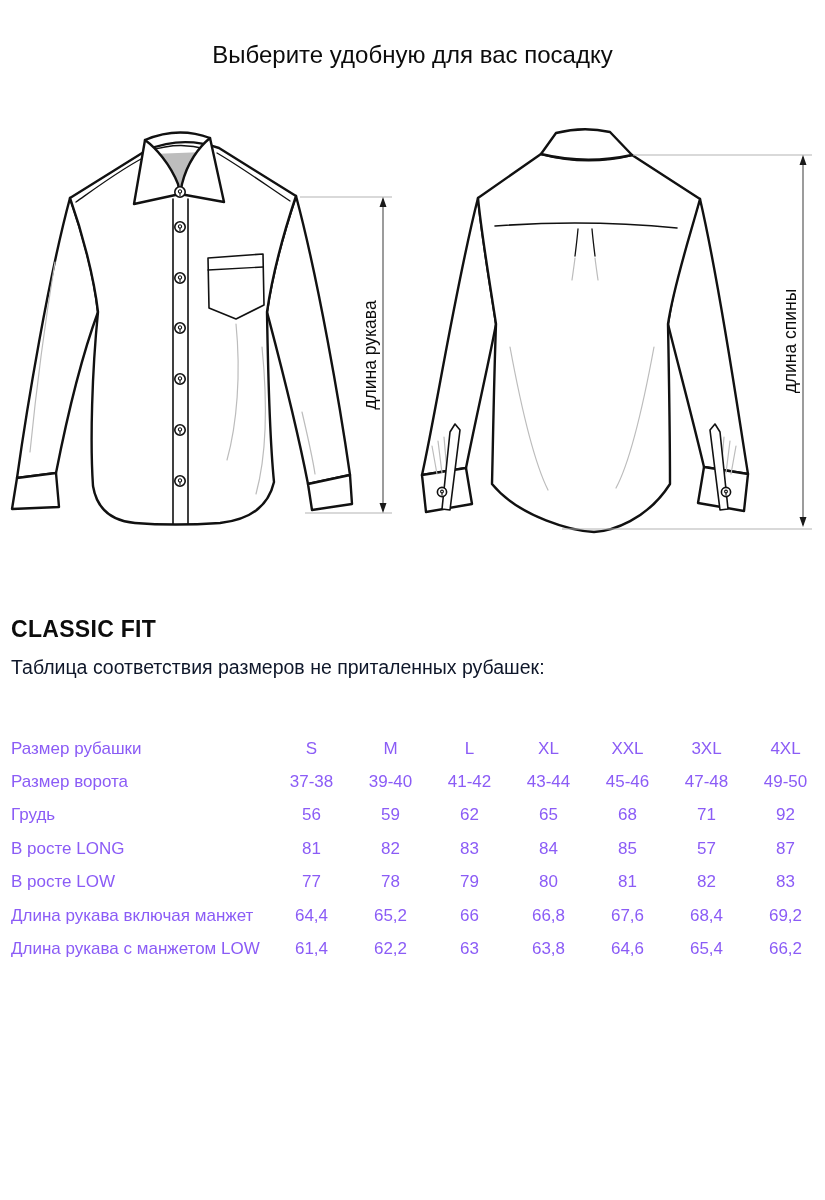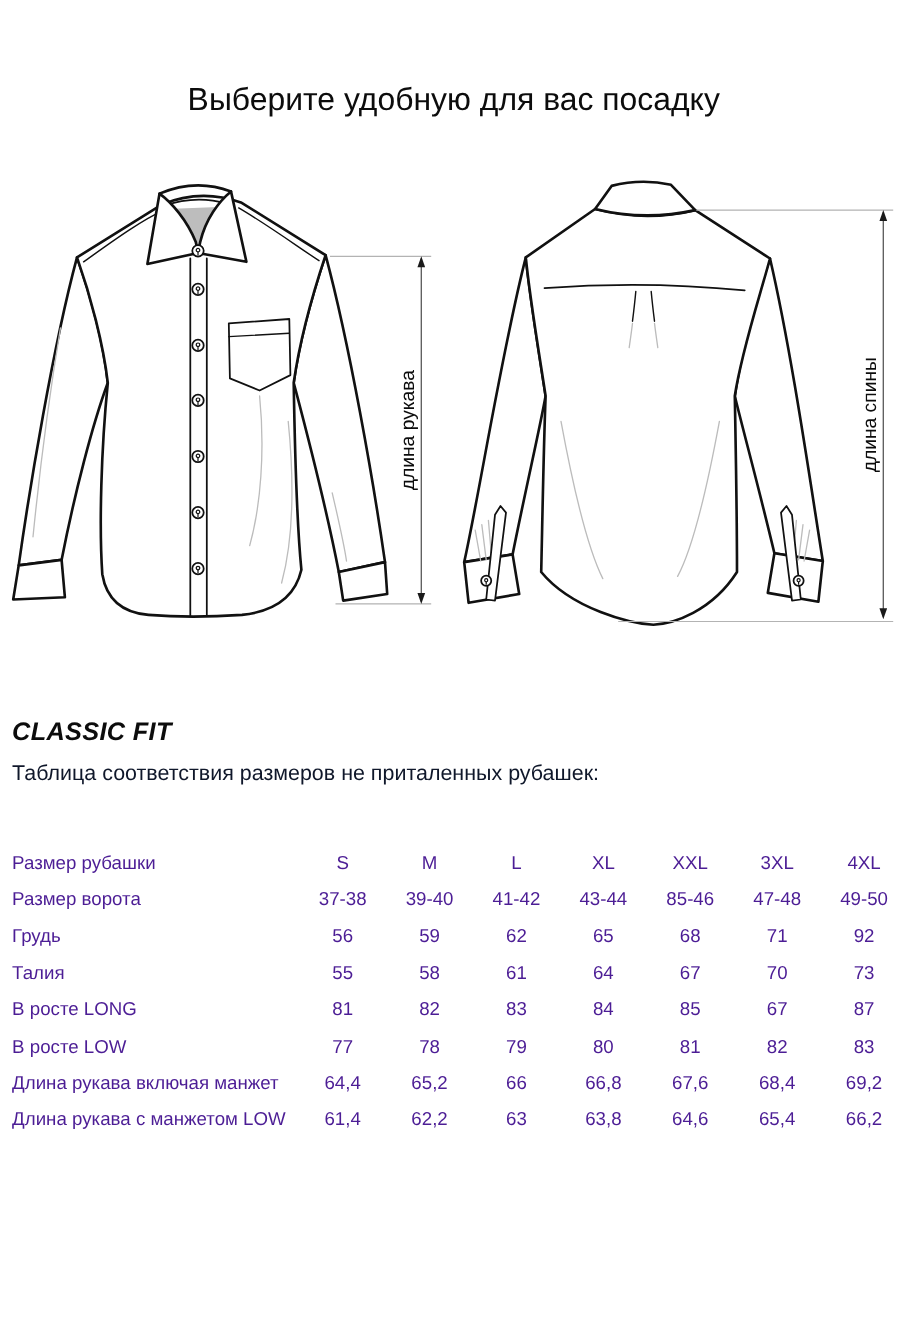--- a/index.html
+++ b/index.html
@@ -4,23 +4,23 @@
 <style>
   * { box-sizing: border-box; }
   html, body { margin: 0; padding: 0; }
   body {
     width: 825px; height: 1200px;
     background: #ffffff; color: #000;
     font-family: "Liberation Sans", "DejaVu Sans", sans-serif;
     overflow: hidden; position: relative;
   }
   .title {
-    margin: 0; padding-top: 76px;
+    margin: 0; padding-top: 40px;
     text-align: center;
-    font-size: 29px; font-weight: 400; line-height: 30px;
+    font-size: 24px; font-weight: 400; line-height: 30px;
     color: #0c0c0c;
   }
   .figures { position: relative; margin-top: 42px; height: 480px; }
   .fig { position: absolute; top: 0; }
   .fig-front { left: 0; width: 412px; height: 480px; }
   .fig-back  { left: 412px; width: 413px; height: 480px; }
 
   
   .outline { fill: #fff; stroke: #111; stroke-width: 2.4; stroke-linejoin: round; stroke-linecap: round; }
   .detail  { fill: none; stroke: #111; stroke-width: 1.6; stroke-linejoin: round; stroke-linecap: round; }
@@ -32,30 +32,30 @@
   .dimline { fill: none; stroke-width: 1.2; }
   .arrow   { stroke: none; }
   .dimlabel { font-size: 17.5px; font-family: "Liberation Sans", "DejaVu Sans", sans-serif; }
   .btn circle { fill: #fff; stroke: #111; stroke-width: 1.6; }
   .btn .hole  { fill: none; stroke-width: 1.1; }
   .btn .stem  { stroke: #111; stroke-width: 1.1; fill: none; }
 
   .fit-heading {
     margin: 24px 0 0 11px;
     font-size: 23px; font-weight: 700; line-height: 26px;
-    letter-spacing: 0.3px; color: #0c0c0c; font-style: italic;
+    letter-spacing: 0.3px; color: #0c0c0c;
   }
   .table-caption {
     margin: 13px 0 0 11px;
     font-size: 19.5px; line-height: 24px; color: #0f172a;
   }
   table.size-table {
     margin: 53px 0 0 11px;
     border-collapse: collapse; table-layout: fixed;
-    width: 814px; font-size: 17px; color: #4c1d95;
+    width: 814px; font-size: 17px; color: #8b5cf6;
   }
   .size-table col.c-label { width: 261px; }
   .size-table col.c-val { width: 79px; }
   .size-table td {
     height: 33.4px; padding: 0;
     text-align: center; vertical-align: middle;
     white-space: nowrap; overflow: visible;
   }
   .size-table td.row-label { text-align: left; }
 </style>
@@ -221,52 +221,42 @@
           <td>XXL</td>
           <td>3XL</td>
           <td>4XL</td>
         </tr>
         <tr>
           <td class="row-label">Размер ворота</td>
           <td>37-38</td>
           <td>39-40</td>
           <td>41-42</td>
           <td>43-44</td>
-          <td>85-46</td>
+          <td>45-46</td>
           <td>47-48</td>
           <td>49-50</td>
         </tr>
         <tr>
           <td class="row-label">Грудь</td>
           <td>56</td>
           <td>59</td>
           <td>62</td>
           <td>65</td>
           <td>68</td>
           <td>71</td>
           <td>92</td>
         </tr>
         <tr>
-          <td class="row-label">Талия</td>
-          <td>55</td>
-          <td>58</td>
-          <td>61</td>
-          <td>64</td>
-          <td>67</td>
-          <td>70</td>
-          <td>73</td>
-        </tr>
-        <tr>
           <td class="row-label">В росте LONG</td>
           <td>81</td>
           <td>82</td>
           <td>83</td>
           <td>84</td>
           <td>85</td>
-          <td>67</td>
+          <td>57</td>
           <td>87</td>
         </tr>
         <tr>
           <td class="row-label">В росте LOW</td>
           <td>77</td>
           <td>78</td>
           <td>79</td>
           <td>80</td>
           <td>81</td>
           <td>82</td>

